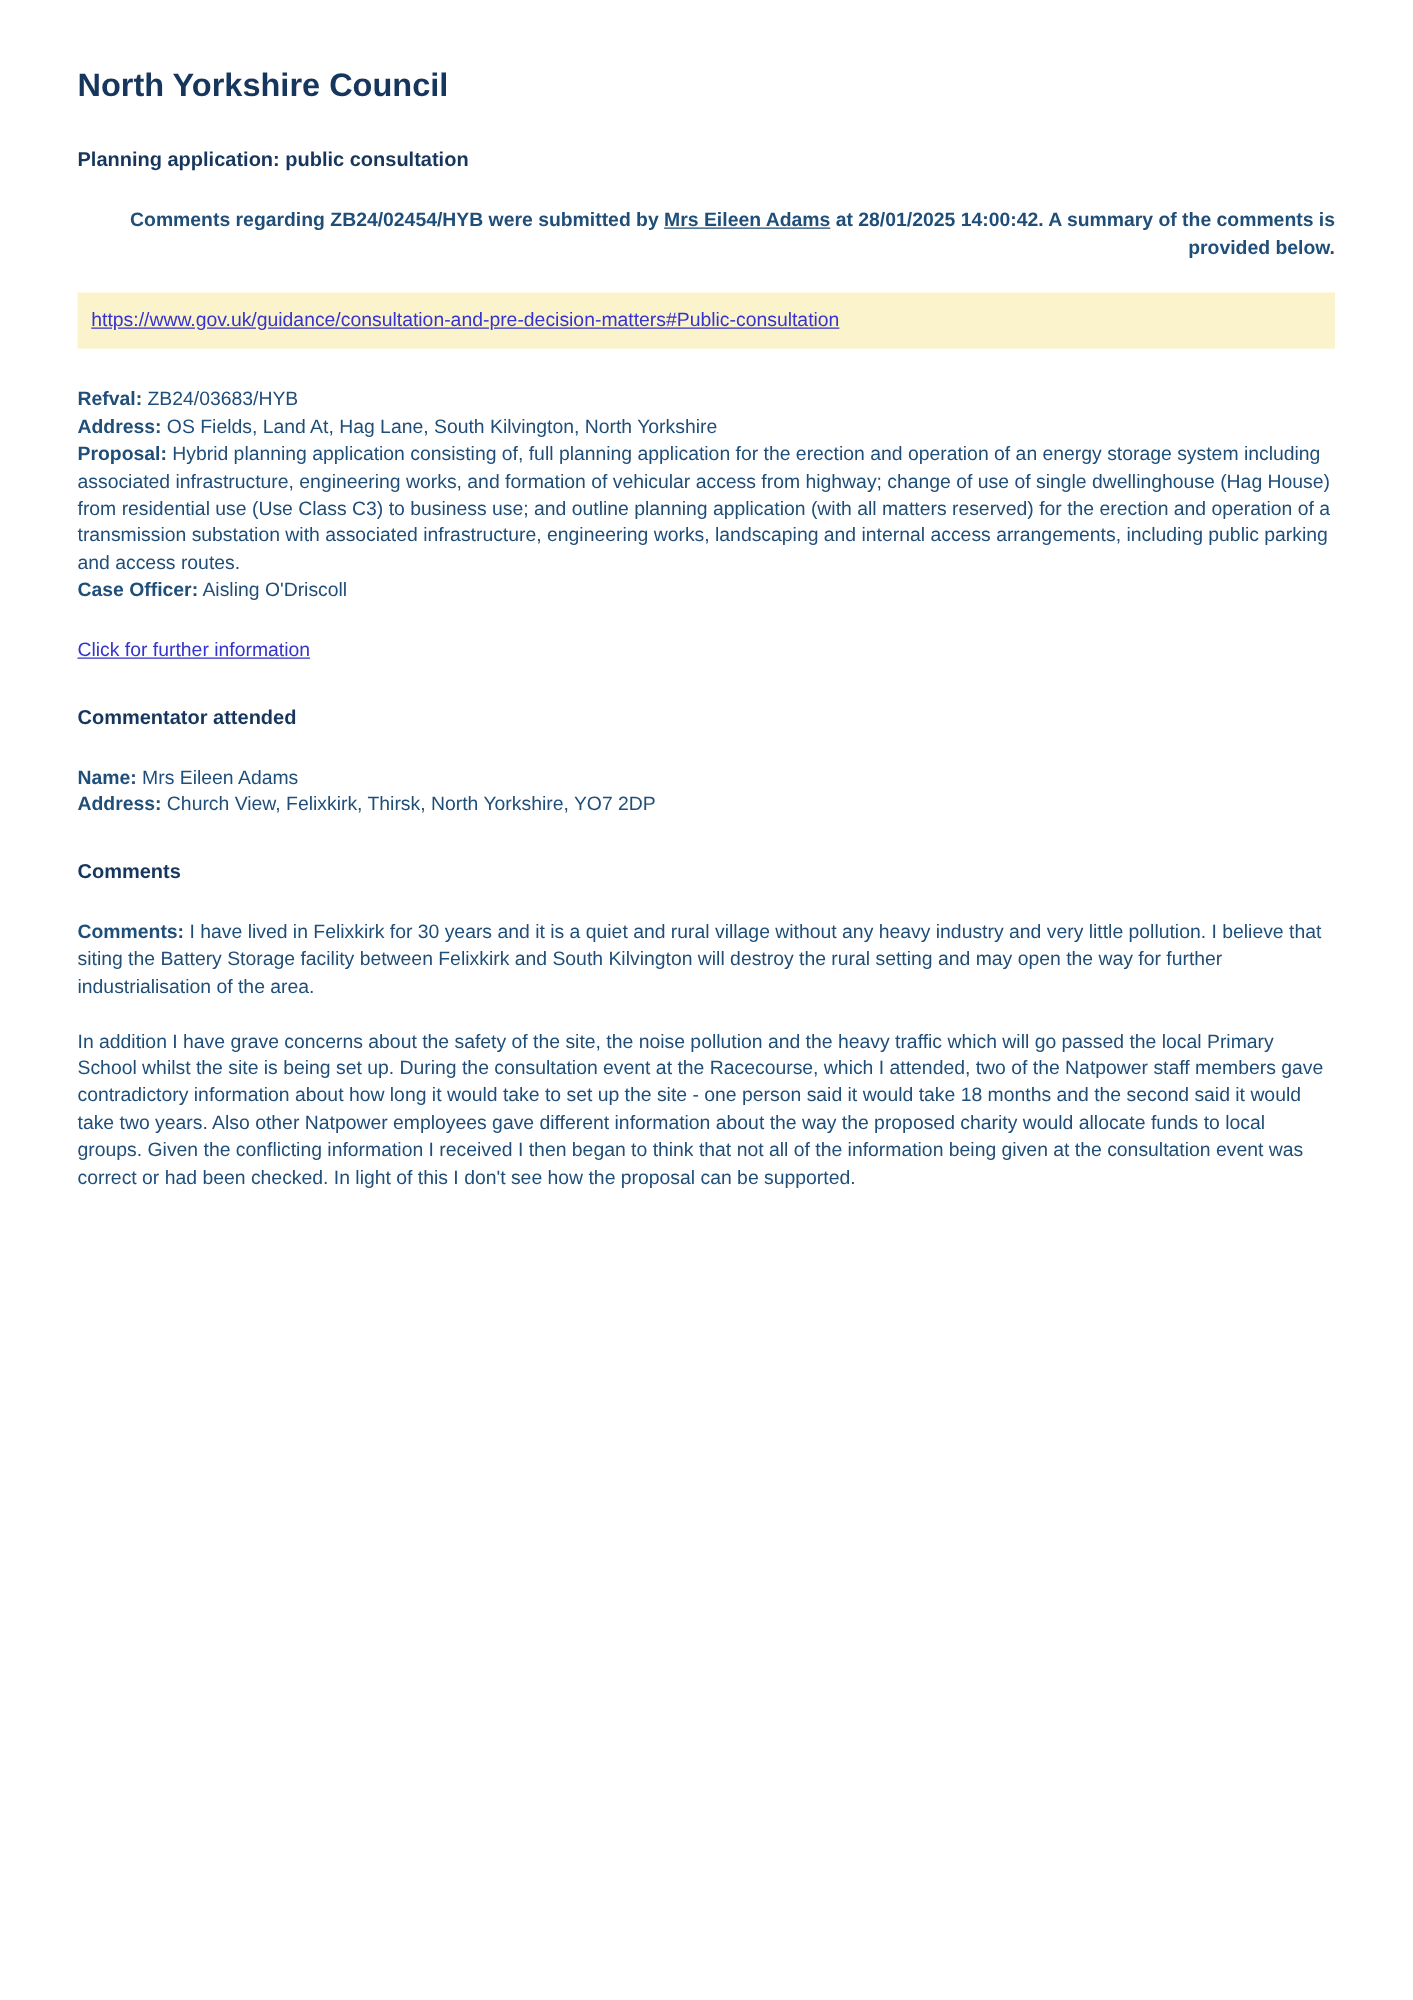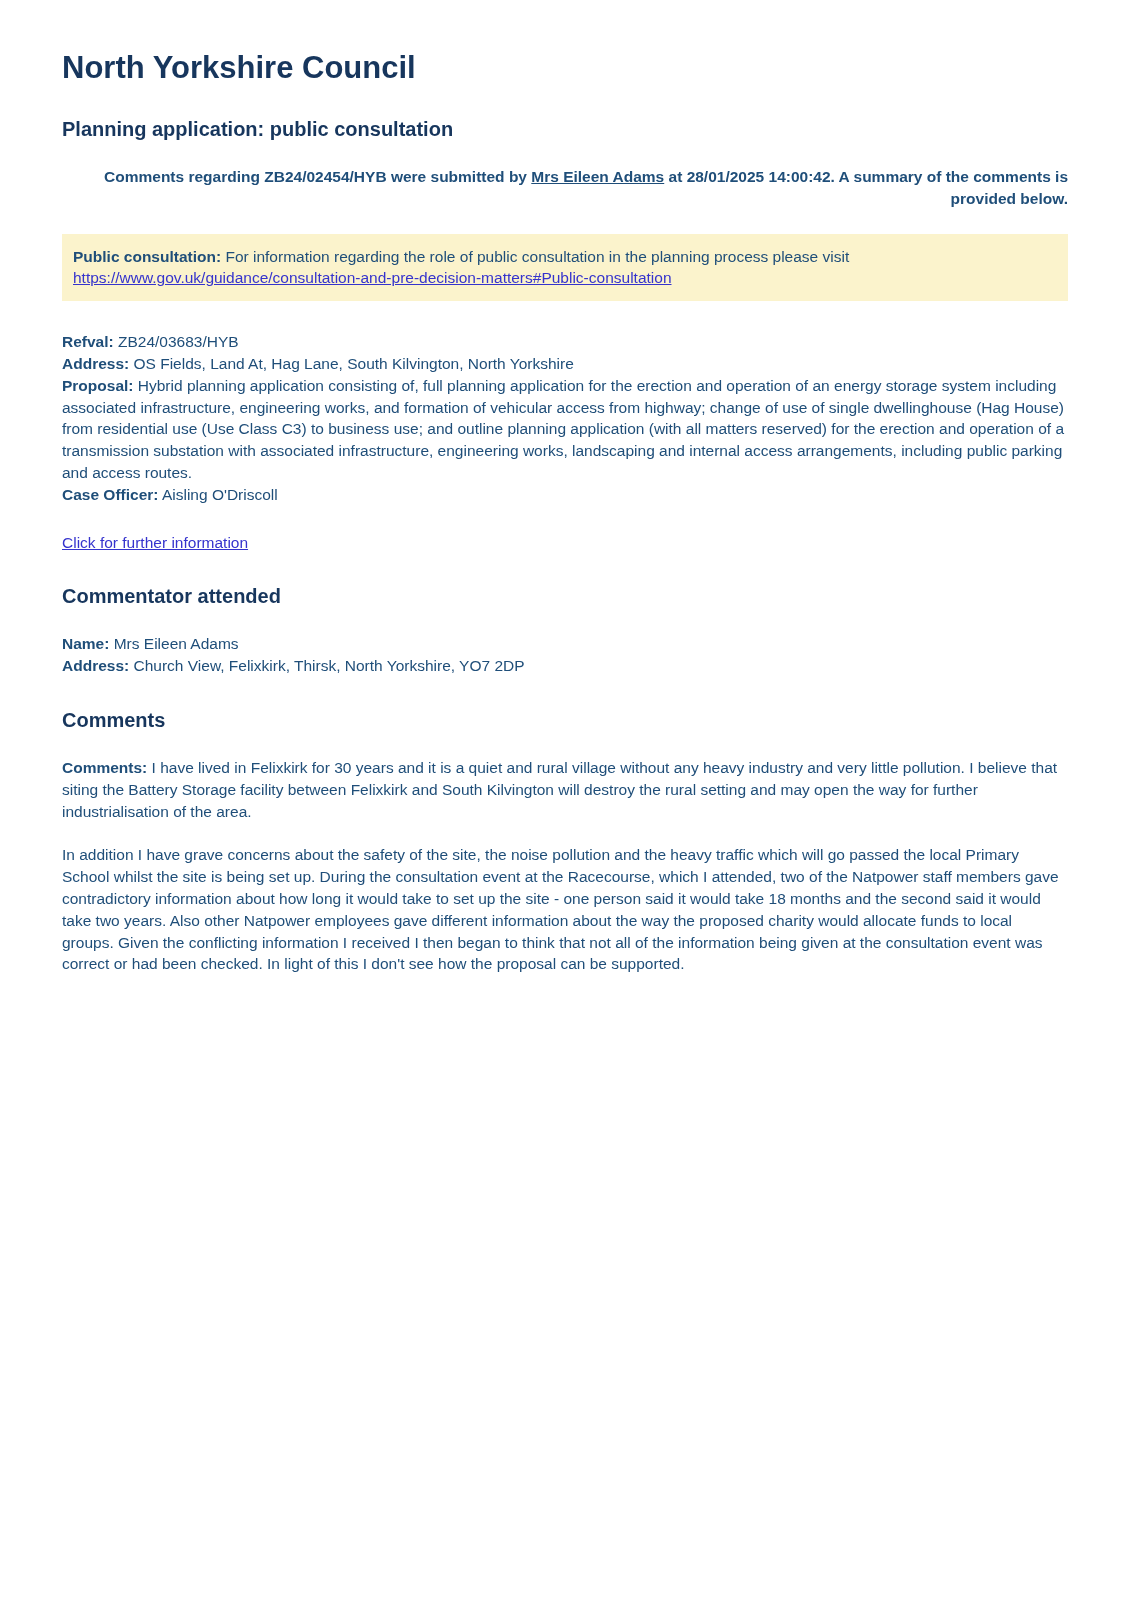--- a/index.html
+++ b/index.html
@@ -13,29 +13,29 @@
     font-family: "Liberation Sans", sans-serif;
     color: #1F4E79;
     box-sizing: border-box;
   }
   .page {
     padding: 50px 62px 0 62px;
     font-size: 15.5px;
     line-height: 21.8px;
   }
   h1.org-title {
-    font-size: 31px;
+    font-size: 26px;
     line-height: 36px;
     font-weight: 700;
     color: #17365D;
     margin: 0 0 30px 0;
     letter-spacing: 0px;
   }
   h2.section-heading {
-    font-size: 20px;
+    font-size: 16px;
     line-height: 26px;
     font-weight: 700;
     color: #17365D;
     margin: 0 0 24px 0;
   }
   .intro-para {
     font-weight: 700;
     color: #1F4E79;
     margin: 0 0 24px 0;
     text-align: right;
@@ -65,21 +65,20 @@
 
 <div class="page">
 
   <h1 class="org-title">North Yorkshire Council</h1>
 
   <h2 class="section-heading">Planning application: public consultation</h2>
 
   <p class="intro-para"><span>Comments regarding ZB24/02454/HYB were submitted by </span><span class="u">Mrs Eileen Adams</span><span> at 28/01/2025 14:00:42. A summary of the comments is provided below.</span></p>
 
   <div class="notice-box">
-    <div class="notice-line"><b>Public consultation:</b><span> For information regarding the role of public consultation in the planning process please visit</span></div>
     <div class="notice-line"><a class="doc-link" href="#">https://www.gov.uk/guidance/consultation-and-pre-decision-matters#Public-consultation</a></div>
   </div>
 
   <div class="section">
     <div class="field-block">
       <div class="field-line"><span class="label">Refval:</span><span> ZB24/03683/HYB</span></div>
       <div class="field-line"><span class="label">Address:</span><span> OS Fields, Land At, Hag Lane, South Kilvington, North Yorkshire</span></div>
       <div class="field-para"><span class="label">Proposal:</span><span> Hybrid planning application consisting of, full planning application for the erection and operation of an energy storage system including associated infrastructure, engineering works, and formation of vehicular access from highway; change of use of single dwellinghouse (Hag House) from residential use (Use Class C3) to business use; and outline planning application (with all matters reserved) for the erection and operation of a transmission substation with associated infrastructure, engineering works, landscaping and internal access arrangements, including public parking and access routes.</span></div>
       <div class="field-line"><span class="label">Case Officer:</span><span> Aisling O'Driscoll</span></div>
     </div>

